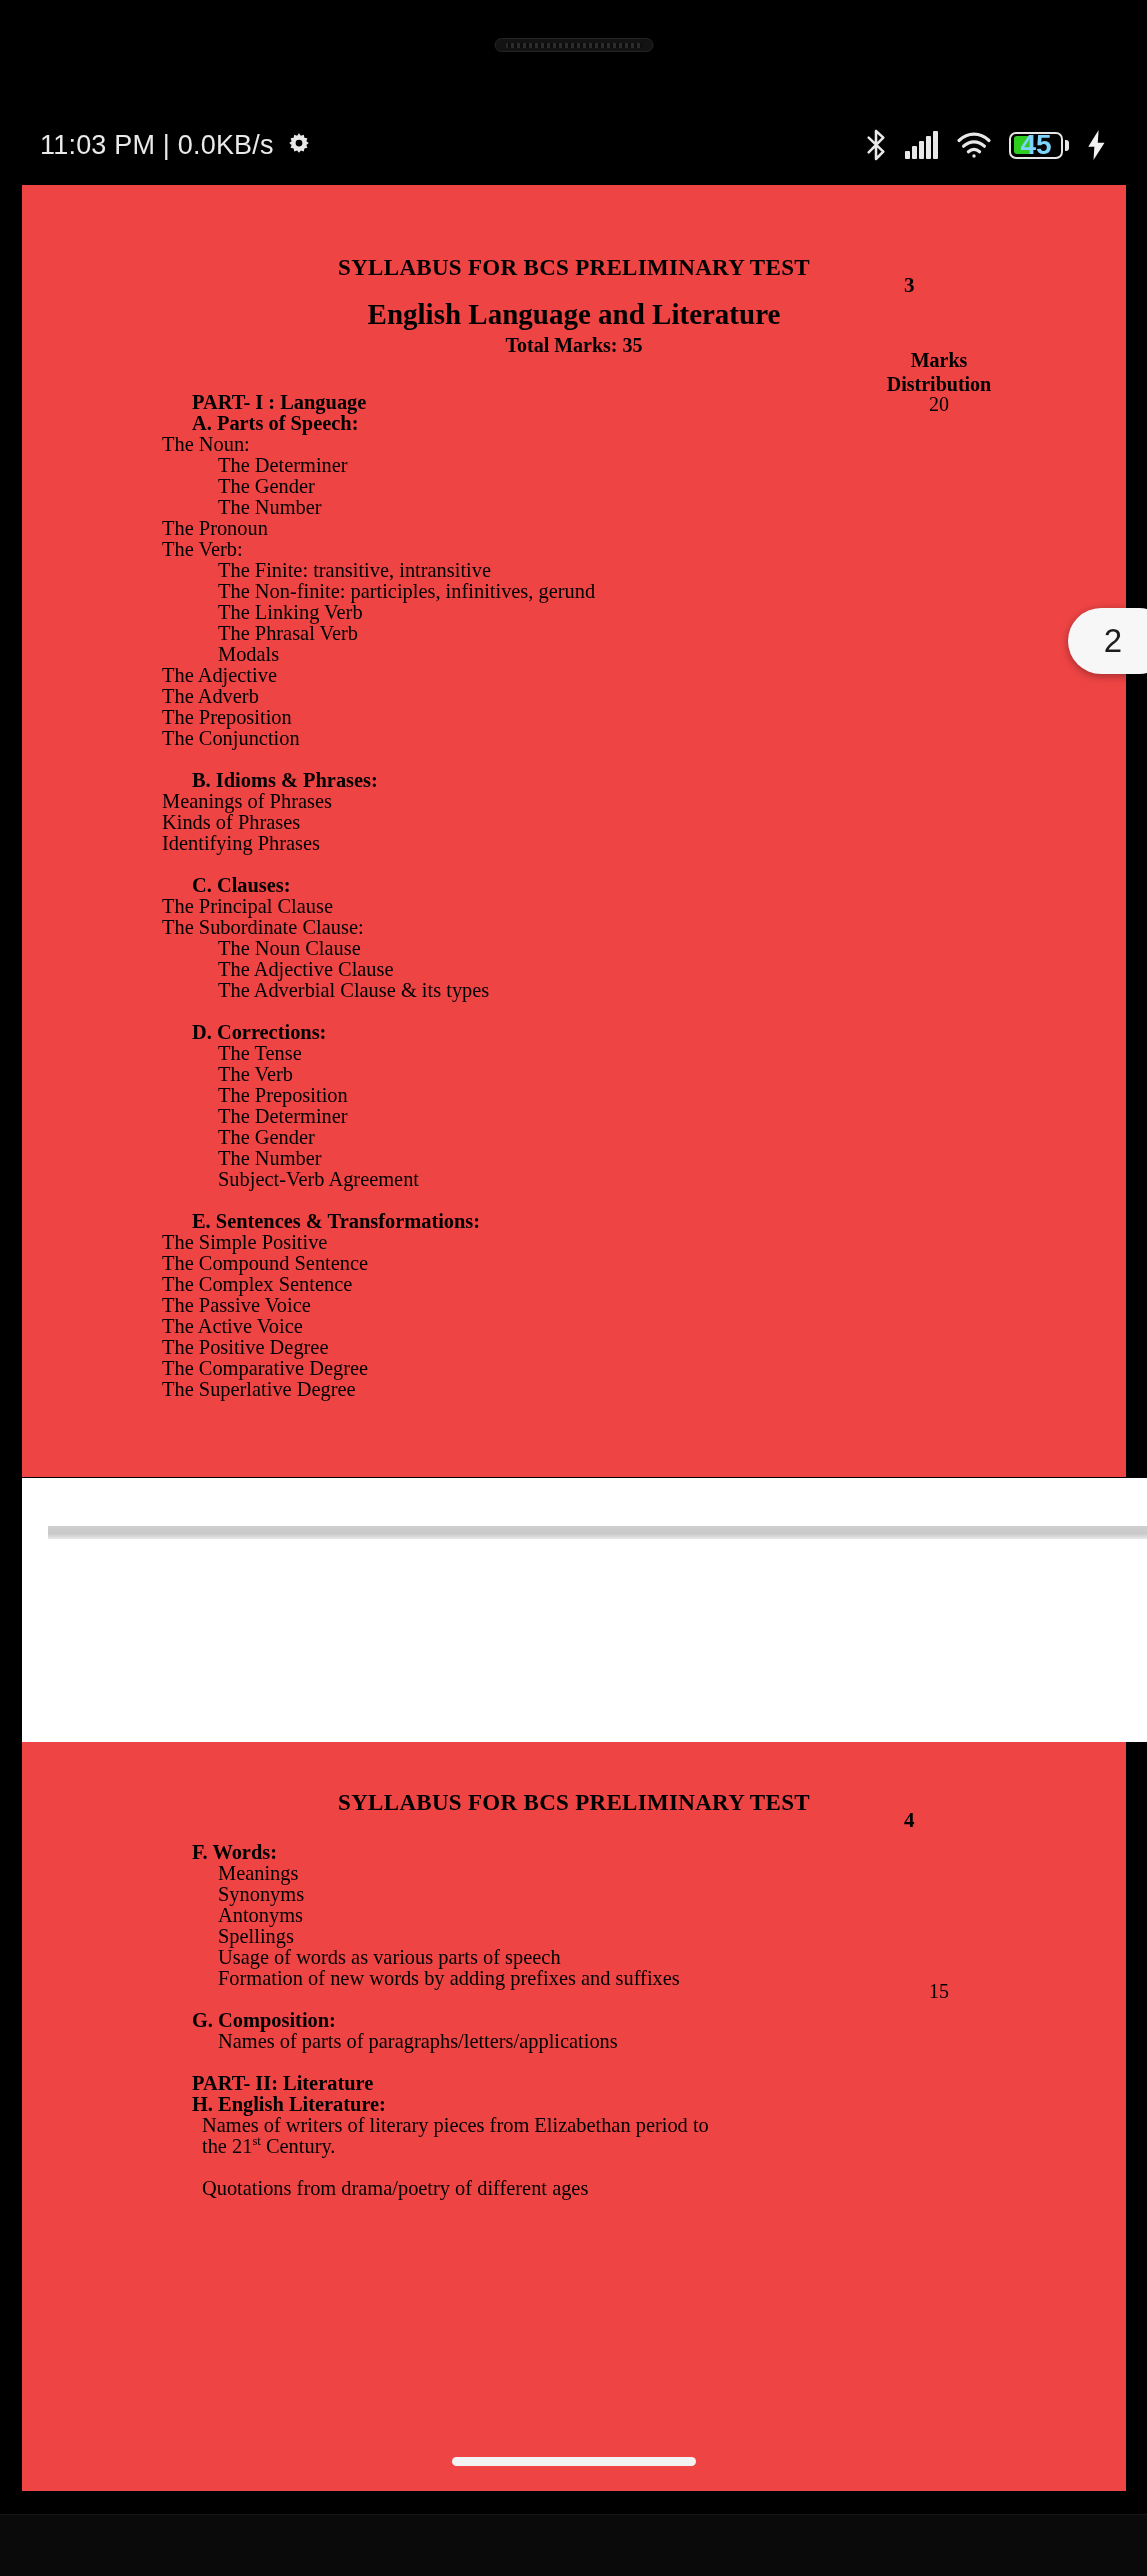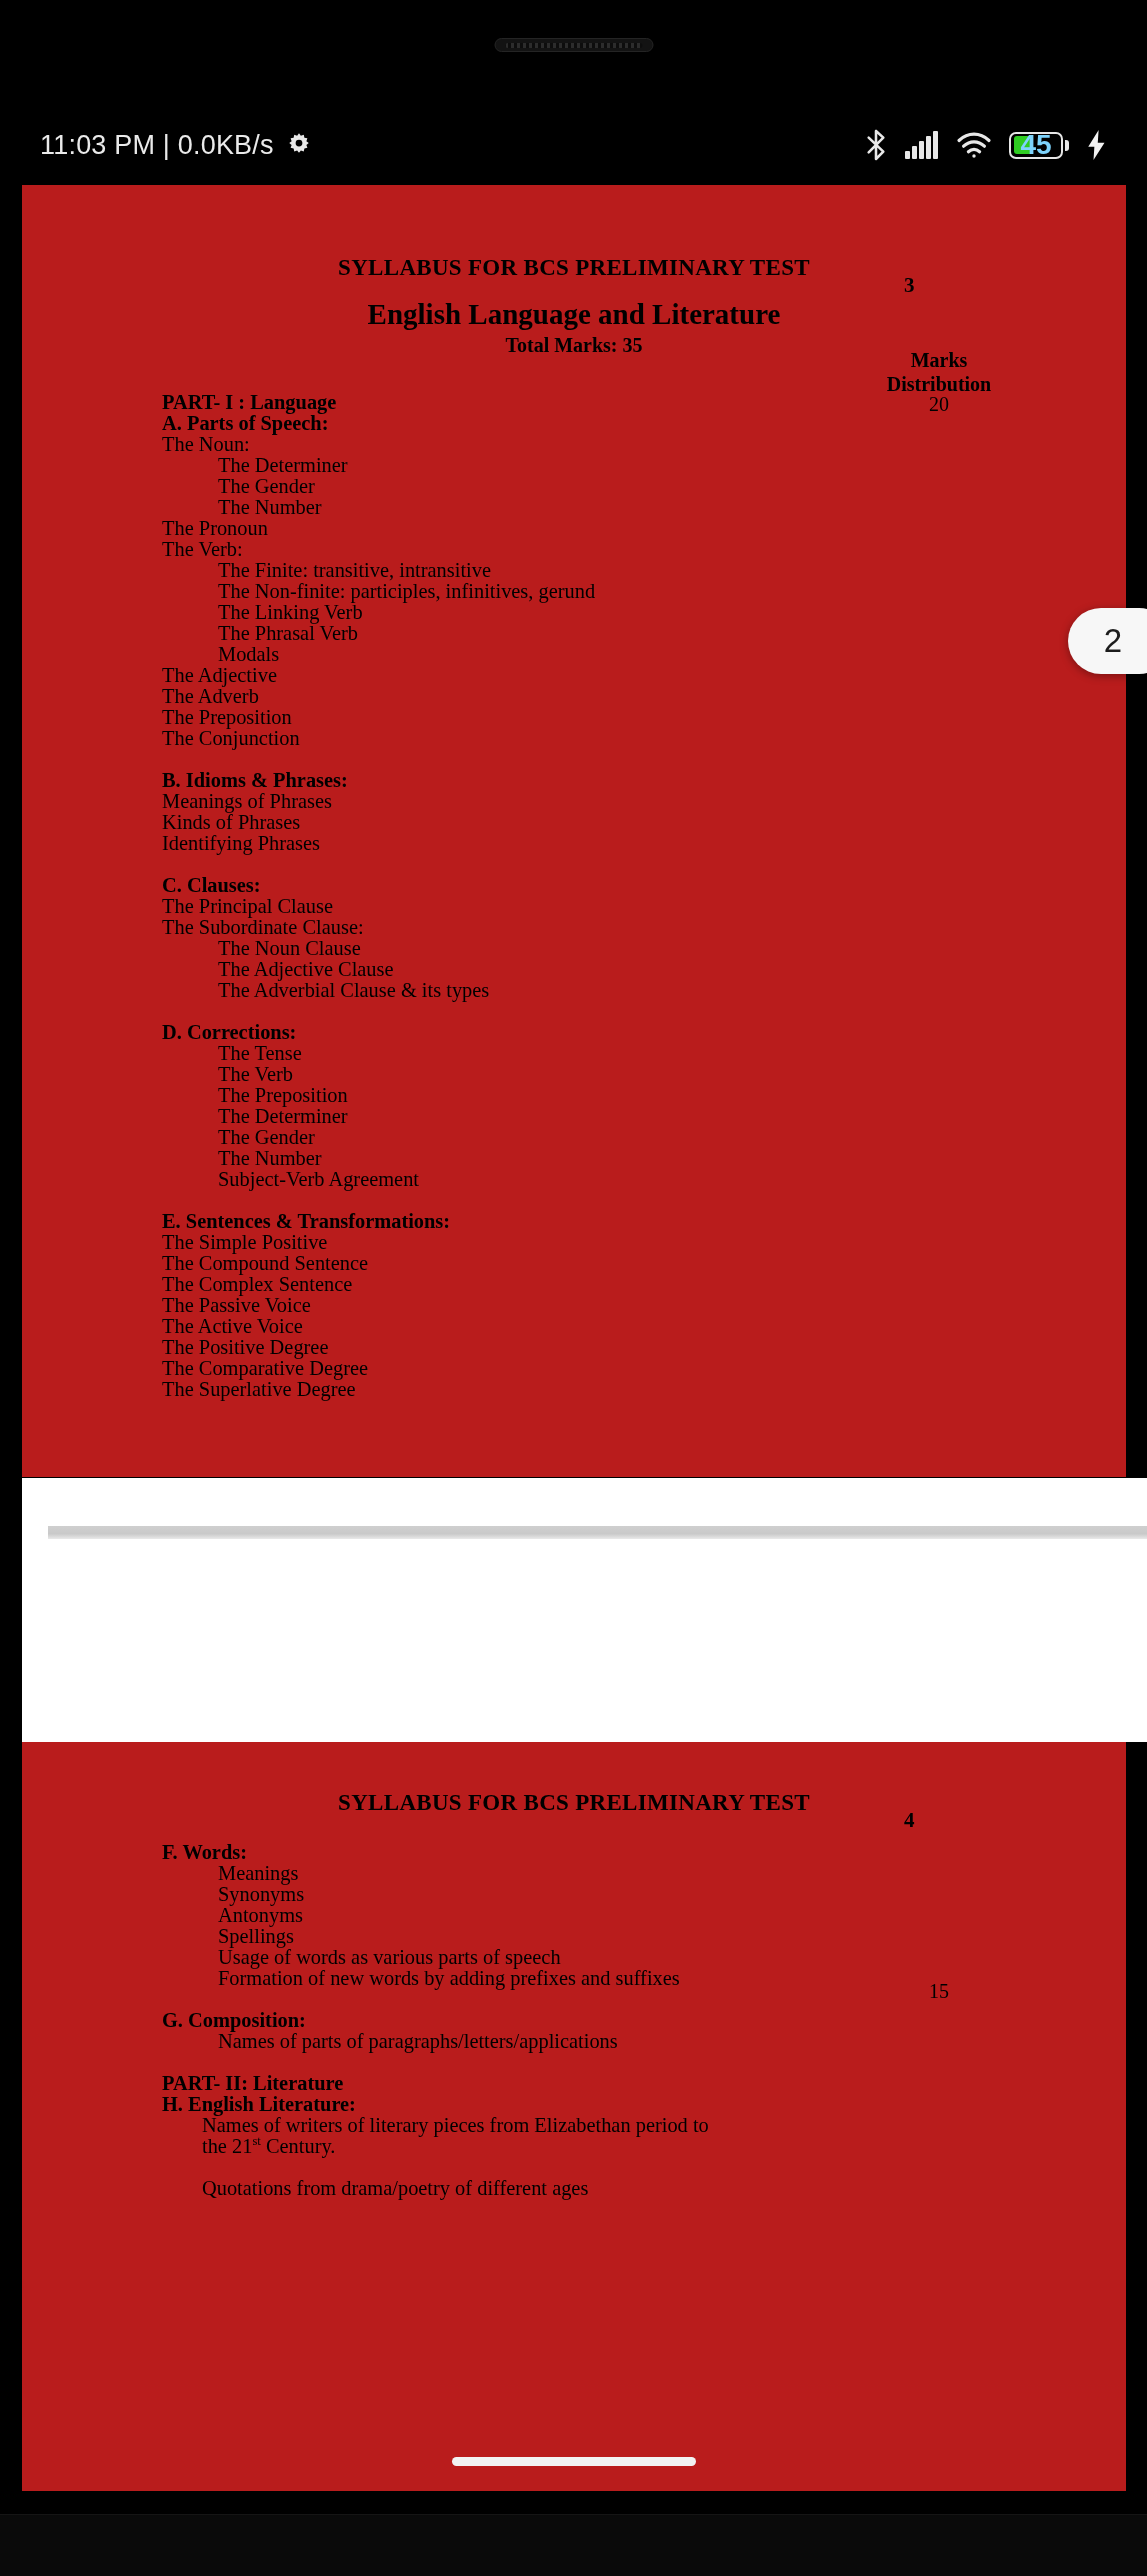--- a/index.html
+++ b/index.html
@@ -77,21 +77,21 @@
     background:#ffffff;
   }
   #pagegap .bar{
     position:absolute; left:26px; top:48px; width:1122px; height:13px;
     background:linear-gradient(#cfcfcf,#c9c9c9 60%,#e9e9e9);
   }
   #pagegap .below{
     position:absolute; left:0; top:61px; width:1126px; height:203px; background:#fff;
   }
 
-  .page{ position:relative; width:100%; height:100%; background:#b91c1c; color:#000; }
+  .page{ position:relative; width:100%; height:100%; background:#ef4444; color:#000; }
 
   .doc-title{
     position:absolute; width:100%; text-align:center;
     font-weight:bold; font-size:23px; letter-spacing:0.3px;
   }
   .page-num{
     position:absolute; font-weight:bold; font-size:21px;
   }
   .subject-title{
     position:absolute; width:100%; text-align:center;
@@ -104,21 +104,21 @@
   .marks-head{
     position:absolute; text-align:center; font-weight:bold; font-size:20px; line-height:1.22;
     width:140px;
   }
   .marks-val{
     position:absolute; text-align:center; font-size:20px; width:140px;
   }
 
   .content{ position:absolute; font-size:20.4px; line-height:21px; }
   .line{ white-space:pre; }
-  .line.b{ font-weight:bold; }
+  .line.b{ font-weight:bold;margin-left:30px; }
   .ind1{ padding-left:0; }
   .ind2{ padding-left:56px; }
   .ind3{ padding-left:40px; }
   sup{ font-size:.62em; vertical-align:super; line-height:0; }
 
   
   #page-pill{
     position:absolute; right:-24px; top:608px;
     width:104px; height:66px; border-radius:33px;
     background:#f7f7f7; box-shadow:0 2px 9px rgba(0,0,0,.35);

